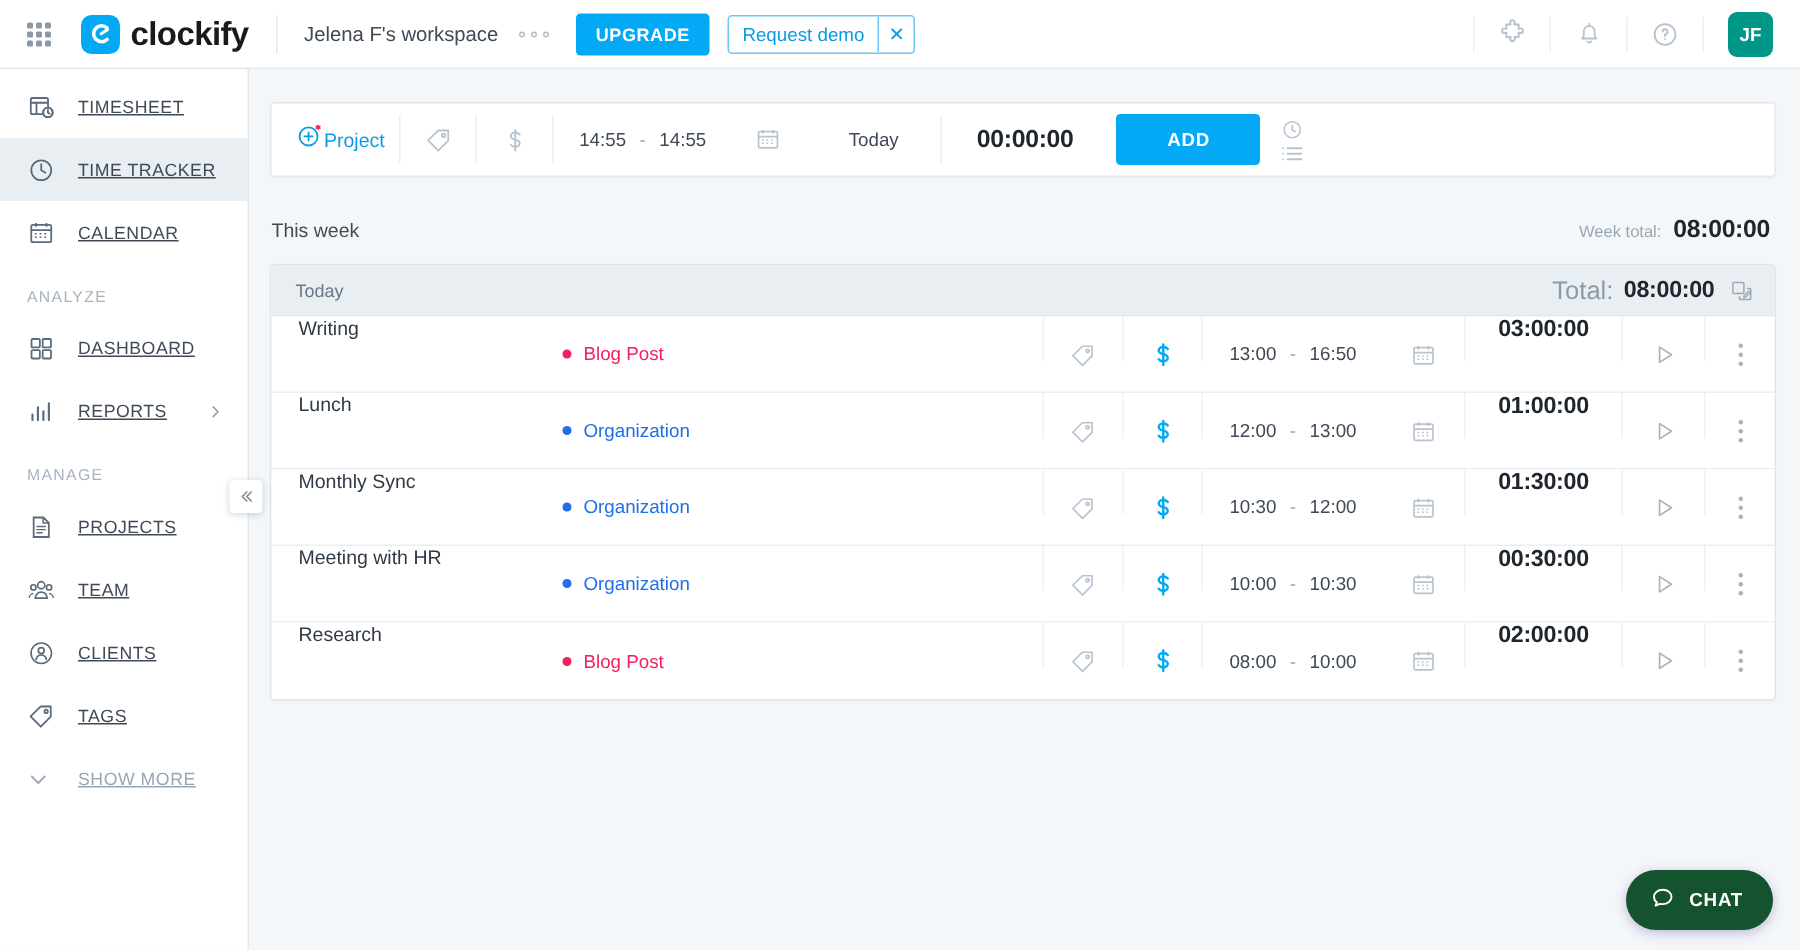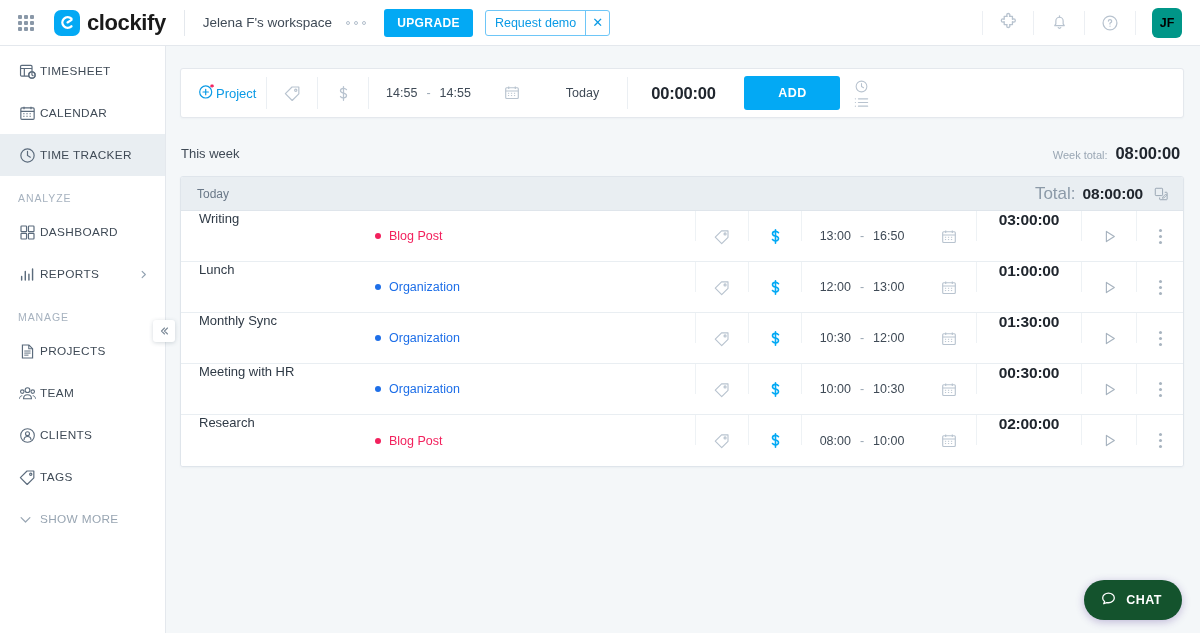--- a/index.html
+++ b/index.html
@@ -74,21 +74,21 @@
 
   .top-right { margin-left: auto; display: flex; align-items: center; height: 46px; }
   .top-right .sep { width: 1px; height: 24px; background: #eceff3; }
   .tr-icon {
     width: 50px; height: 46px;
     display: flex; align-items: center; justify-content: center;
     cursor: pointer; color: #b8c3cf;
   }
   .avatar {
     width: 30px; height: 30px; border-radius: 6px;
-    background: #009688; color: #000000;
+    background: #009688; color: #ffffff;
     font-size: 12.5px; font-weight: bold;
     display: flex; align-items: center; justify-content: center;
     margin: 0 18px 0 16px; cursor: pointer;
   }
 
   
   .sidebar {
     position: absolute; top: 46px; left: 0;
     width: 166px; height: 587px;
     background: #ffffff;
@@ -100,21 +100,21 @@
     height: 42px; display: flex; align-items: center;
     padding-left: 18px; cursor: pointer; position: relative;
   }
   .nav-item.active { background: #e9eef2; }
   .nav-item .ico {
     width: 22px; display: flex; align-items: center; justify-content: flex-start;
     color: #5b6b7c; flex: none;
   }
   .nav-item .lbl {
     font-size: 11.8px; letter-spacing: .35px;
-    color: #3f4a56; margin-left: 0; font-weight: 500; white-space: nowrap;
+    color: #3f4a56; margin-left: 12px; font-weight: 500; white-space: nowrap; text-decoration: underline;
   }
   .nav-item .chev { margin-left: auto; margin-right: 16px; color: #90a0b0; display: flex; }
   .nav-section {
     font-size: 10.5px; letter-spacing: .9px; color: #a6b2bf;
     padding: 16px 0 7px 18px; font-weight: 500;
   }
   .nav-item.muted .lbl { color: #98a5b2; }
   .nav-item.muted .ico { color: #9aa7b4; }
 
   .collapse-btn {
@@ -335,39 +335,39 @@
         <rect x="3.2" y="4.2" width="14.5" height="13.6" rx="1.4"></rect>
         <path d="M3.2 8.2h14.5M8 8.2v9.6"></path>
         <circle cx="17.6" cy="16.4" r="4" fill="#fff"></circle>
         <circle cx="17.6" cy="16.4" r="4"></circle>
         <path d="M17.6 14.2v2.2l1.5 1" stroke-linecap="round"></path>
       </svg>
     </span>
     <span class="lbl">TIMESHEET</span>
   </div>
 
+  <div class="nav-item active">
+    <span class="ico">
+      <svg width="19" height="19" viewBox="0 0 24 24" fill="none" stroke="currentColor" stroke-width="1.5">
+        <circle cx="12" cy="12" r="8.4"></circle>
+        <path d="M12 6.9V12l3.6 2.2" stroke-linecap="round"></path>
+      </svg>
+    </span>
+    <span class="lbl">TIME TRACKER</span>
+  </div>
+
   <div class="nav-item">
     <span class="ico">
       <svg width="19" height="19" viewBox="0 0 24 24" fill="none" stroke="currentColor" stroke-width="1.5">
         <rect x="3.6" y="5" width="16.8" height="14.4" rx="1.4"></rect>
         <path d="M3.6 9.4h16.8M7.6 3.4v3.2M16.4 3.4v3.2"></path>
         <path d="M6.6 12.4h1.6M10.6 12.4h1.6M14.6 12.4h1.6M6.6 15.4h1.6M10.6 15.4h1.6M14.6 15.4h1.6" stroke-width="1.3"></path>
       </svg>
     </span>
     <span class="lbl">CALENDAR</span>
-  </div>
-
-  <div class="nav-item active">
-    <span class="ico">
-      <svg width="19" height="19" viewBox="0 0 24 24" fill="none" stroke="currentColor" stroke-width="1.5">
-        <circle cx="12" cy="12" r="8.4"></circle>
-        <path d="M12 6.9V12l3.6 2.2" stroke-linecap="round"></path>
-      </svg>
-    </span>
-    <span class="lbl">TIME TRACKER</span>
   </div>
 
   <div class="nav-section">ANALYZE</div>
 
   <div class="nav-item">
     <span class="ico">
       <svg width="19" height="19" viewBox="0 0 24 24" fill="none" stroke="currentColor" stroke-width="1.5">
         <rect x="3.8" y="3.8" width="7" height="7" rx=".8"></rect>
         <rect x="13.2" y="3.8" width="7" height="7" rx=".8"></rect>
         <rect x="3.8" y="13.2" width="7" height="7" rx=".8"></rect>

